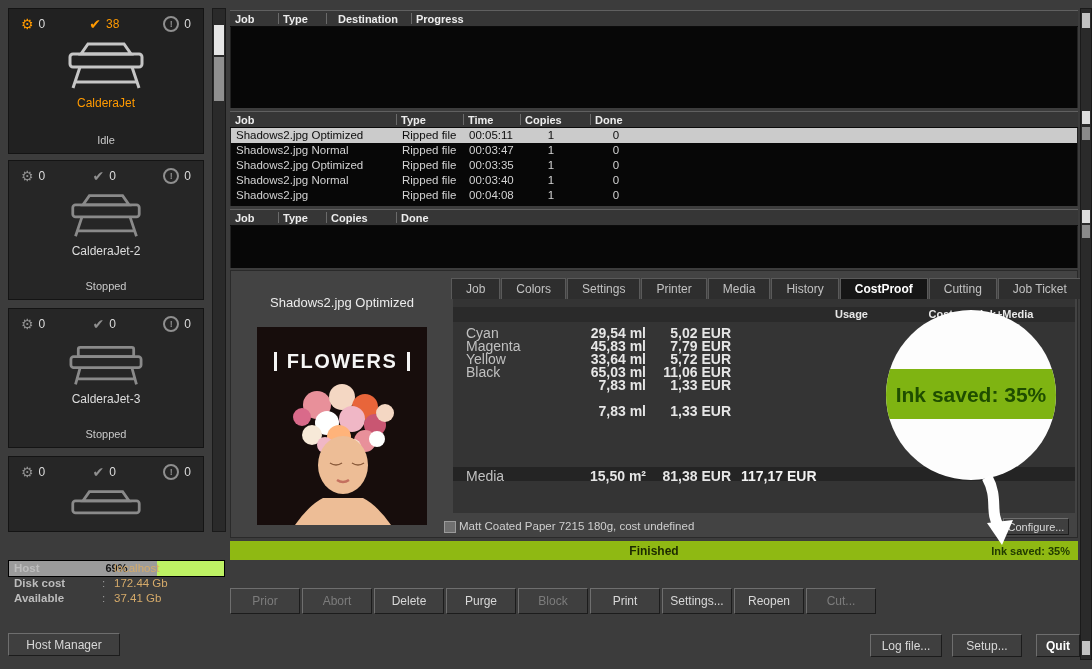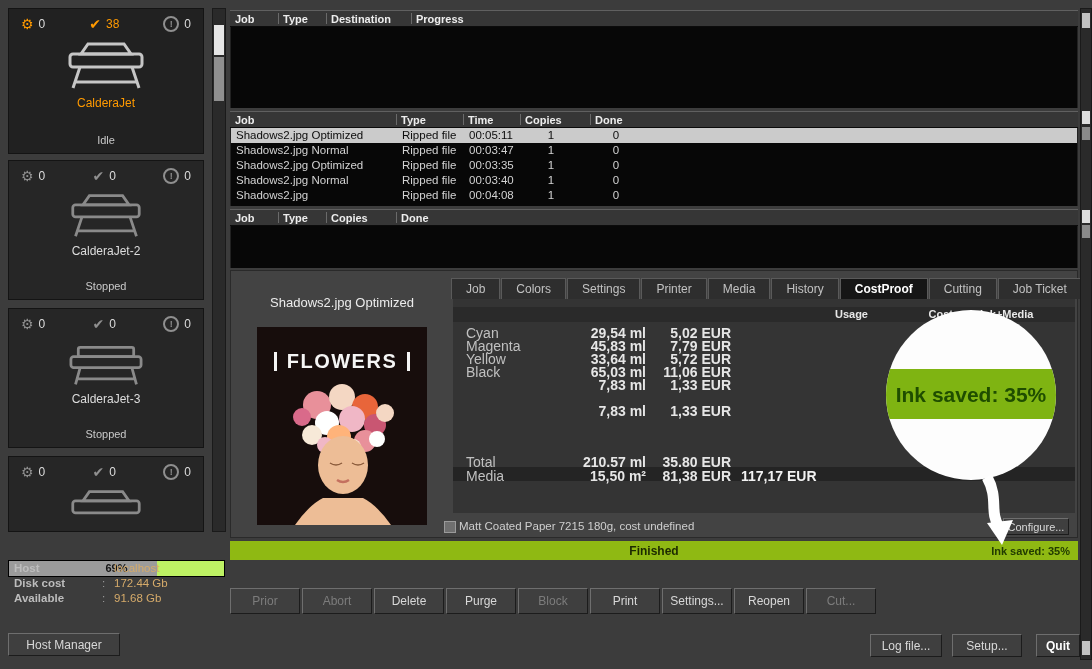--- a/index.html
+++ b/index.html
@@ -204,29 +204,29 @@
     <span class="infvalue">localhost</span>
   </div>
   <div class="abs inforow" style="top:577px;">
     <span class="inflabel">Disk cost</span>
     <span class="infcolon">:</span>
     <span class="infvalue">172.44 Gb</span>
   </div>
   <div class="abs inforow" style="top:592px;">
     <span class="inflabel">Available</span>
     <span class="infcolon">:</span>
-    <span class="infvalue">91.68 Gb</span>
+    <span class="infvalue">37.41 Gb</span>
   </div>
 
   <div class="abs tbl-head" style="left:230px;top:10px;width:848px;">
     <span class="hcol" style="left:5px;">Job</span>
     <span class="vsep" style="left:48px;"></span>
     <span class="hcol" style="left:53px;">Type</span>
     <span class="vsep" style="left:96px;"></span>
-    <span class="hcol" style="left:101px;">Destination</span>
+    <span class="hcol" style="left:108px;">Destination</span>
     <span class="vsep" style="left:181px;"></span>
     <span class="hcol" style="left:186px;">Progress</span>
   </div>
   <div class="abs tbl-body" style="left:230px;top:27px;width:848px;height:81px;"></div>
 
   <div class="abs tbl-head" style="left:230px;top:111px;width:848px;">
     <span class="hcol" style="left:5px;">Job</span>
     <span class="vsep" style="left:166px;"></span>
     <span class="hcol" style="left:171px;">Type</span>
     <span class="vsep" style="left:233px;"></span>
@@ -358,25 +358,20 @@
     </div>
     <div class="crow" style="top:106px;left:0;right:0;">
       <span class="cusage">7,83 ml</span>
       <span class="ccost">1,33 EUR</span>
     </div>
     <div class="crow" style="top:132px;left:0;right:0;">
       <span class="cusage">7,83 ml</span>
       <span class="ccost">1,33 EUR</span>
     </div>
 
-    <div class="crow" style="top:183px;left:0;right:0;">
-      <span class="clabel">Total</span>
-      <span class="cusage">210,57 ml</span>
-      <span class="ccost">35,80 EUR</span>
-    </div>
     <div class="media-strip" style="top:196px;"></div>
     <div class="crow" style="top:197px;left:0;right:0;">
       <span class="clabel">Media</span>
       <span class="cusage">15,50 m²</span>
       <span class="ccost">81,38 EUR</span>
       <span class="cink">117,17 EUR</span>
     </div>
 
     <svg class="abs callout" style="left:630px;top:28px;z-index:5;" width="218" height="250" viewBox="0 0 218 250">
       <defs>

